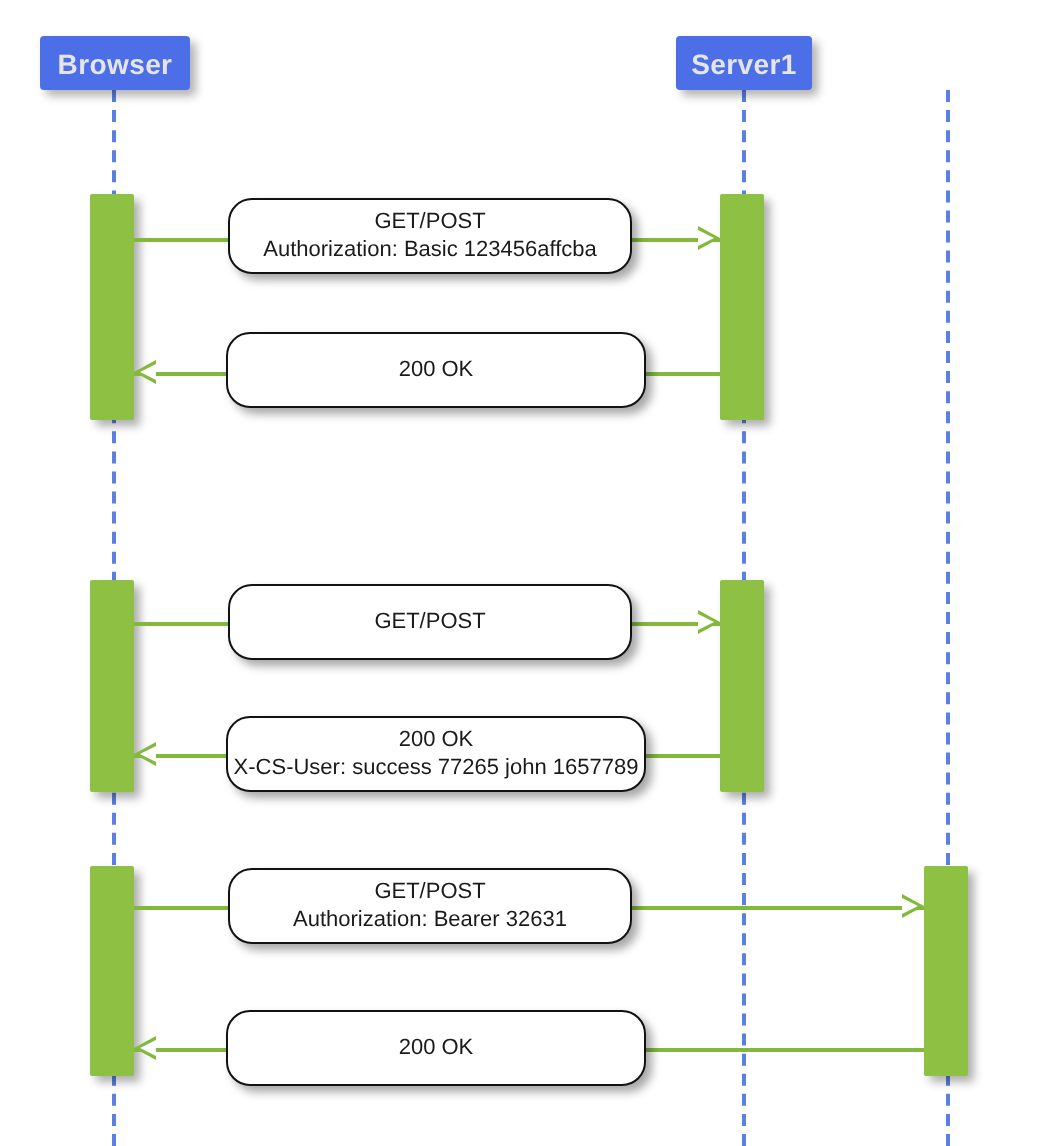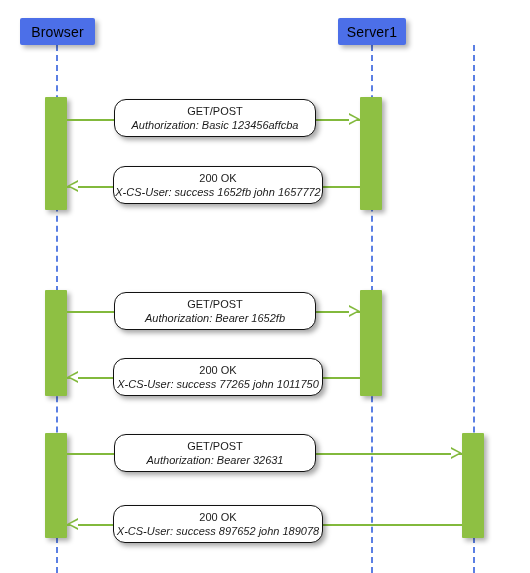--- a/index.html
+++ b/index.html
@@ -16,30 +16,31 @@
     height: 573px;
     background: #ffffff;
     overflow: hidden;
   }
 
   
   .participant {
     position: absolute;
     box-sizing: border-box;
     background: #4c6fe8;
-    color: #000000;
+    color: #e5e5e5;
     font-size: 14px;
     line-height: 1;
     display: flex;
     align-items: center;
     justify-content: center;
     border-radius: 2px;
     box-shadow: 3px 3px 5px rgba(0,0,0,0.30);
     letter-spacing: 0.2px;
     user-select: none;
+    font-weight: bold;
   }
 
   
   .lifeline {
     position: absolute;
     width: 0;
     border-left: 2px dashed #5b7fe3;
   }
 
   
@@ -113,21 +114,20 @@
     font-size: 11px;
     color: #1a1a1a;
     line-height: 14px;
     white-space: nowrap;
   }
   .msg-box .line2 {
     font-size: 11px;
     color: #1a1a1a;
     line-height: 14px;
     white-space: nowrap;
-    font-style: italic;
   }
 </style>
 </head>
 <body>
 
 <div id="diagram">
 
   <div class="lifeline" style="left:56px; top:45px; height:528px;"></div>
   <div class="lifeline" style="left:371px; top:45px; height:528px;"></div>
   <div class="lifeline" style="left:473px; top:45px; height:528px;"></div>
@@ -148,44 +148,41 @@
   <div class="arrow-head right" style="left:349px; top:113px;"></div>
   <div class="msg-box" style="left:114px; top:99px; width:202px; height:38px;">
     <span class="line1">GET/POST</span>
     <span class="line2">Authorization: Basic 123456affcba</span>
   </div>
 
   <div class="msg-line" style="left:67px; top:186px; width:293px;"></div>
   <div class="arrow-head left" style="left:67px; top:180px;"></div>
   <div class="msg-box" style="left:113px; top:166px; width:210px; height:38px;">
     <span class="line1">200 OK</span>
-    <span class="line2">X-CS-User: success 1652fb john 1657772</span>
   </div>
 
   <div class="msg-line" style="left:67px; top:311px; width:293px;"></div>
   <div class="arrow-head right" style="left:349px; top:305px;"></div>
   <div class="msg-box" style="left:114px; top:292px; width:202px; height:38px;">
     <span class="line1">GET/POST</span>
-    <span class="line2">Authorization: Bearer 1652fb</span>
   </div>
 
   <div class="msg-line" style="left:67px; top:377px; width:293px;"></div>
   <div class="arrow-head left" style="left:67px; top:371px;"></div>
   <div class="msg-box" style="left:113px; top:358px; width:210px; height:38px;">
     <span class="line1">200 OK</span>
-    <span class="line2">X-CS-User: success 77265 john 1011750</span>
+    <span class="line2">X-CS-User: success 77265 john 1657789</span>
   </div>
 
   <div class="msg-line" style="left:67px; top:453px; width:395px;"></div>
   <div class="arrow-head right" style="left:451px; top:447px;"></div>
   <div class="msg-box" style="left:114px; top:434px; width:202px; height:38px;">
     <span class="line1">GET/POST</span>
     <span class="line2">Authorization: Bearer 32631</span>
   </div>
 
   <div class="msg-line" style="left:67px; top:524px; width:395px;"></div>
   <div class="arrow-head left" style="left:67px; top:518px;"></div>
   <div class="msg-box" style="left:113px; top:505px; width:210px; height:38px;">
     <span class="line1">200 OK</span>
-    <span class="line2">X-CS-User: success 897652 john 189078</span>
   </div>
 
 </div>
 
 </body></html>

